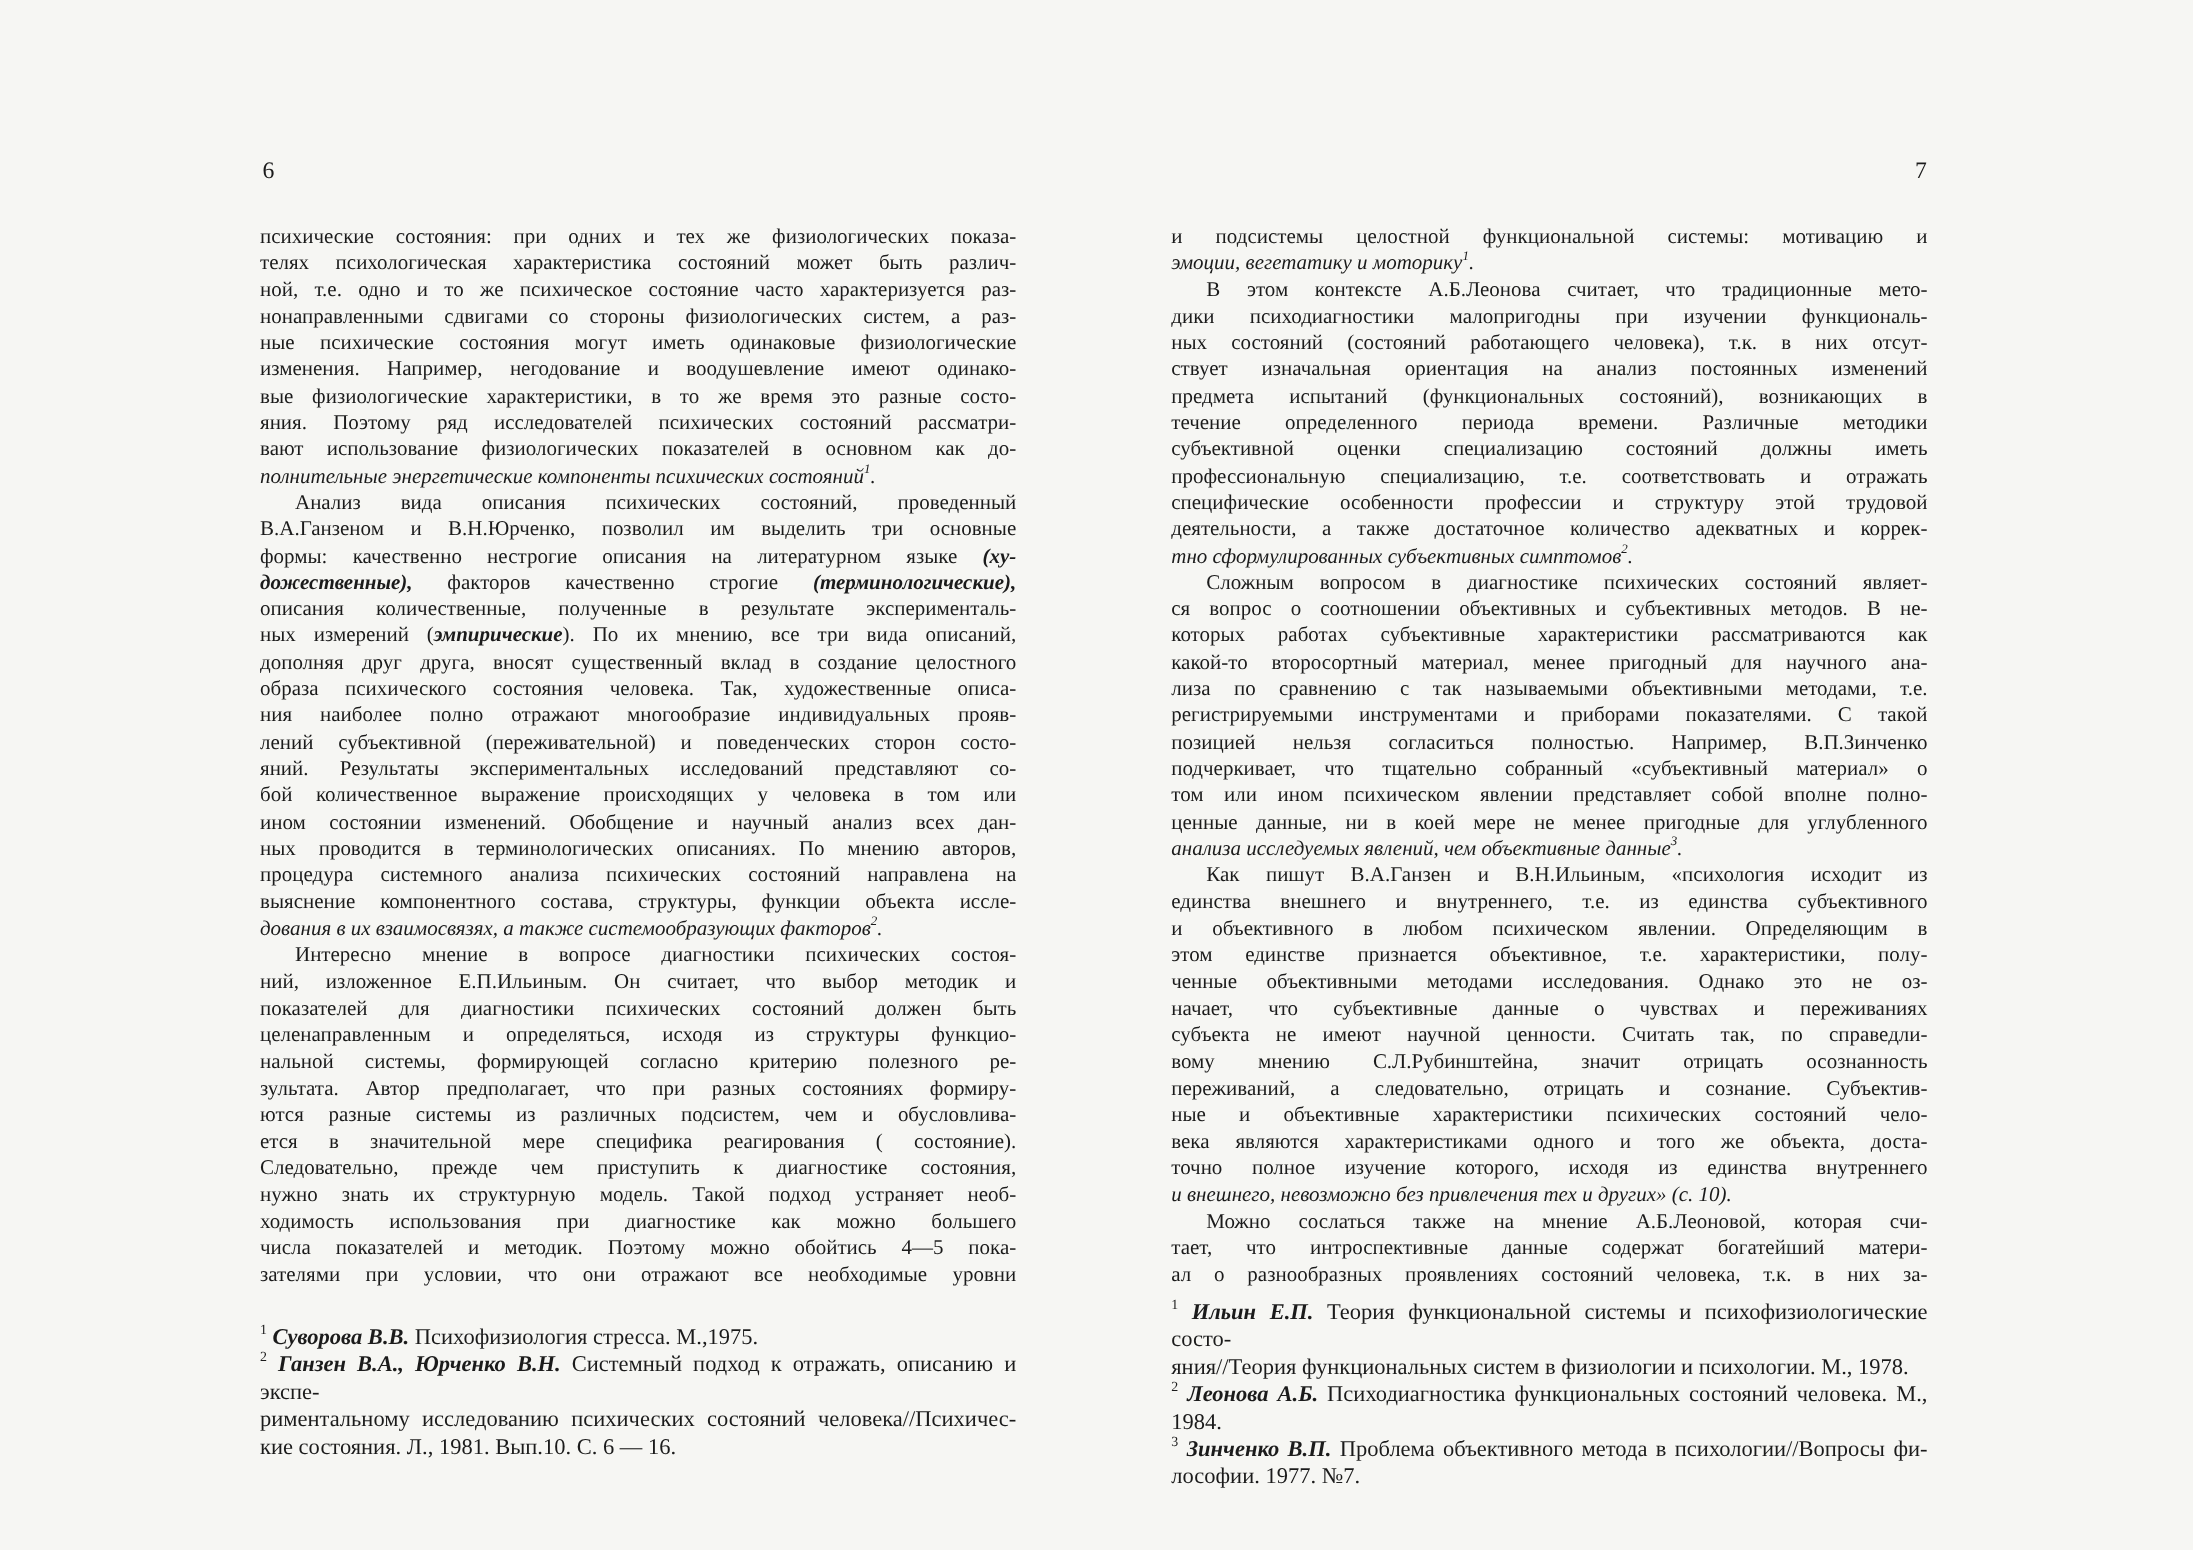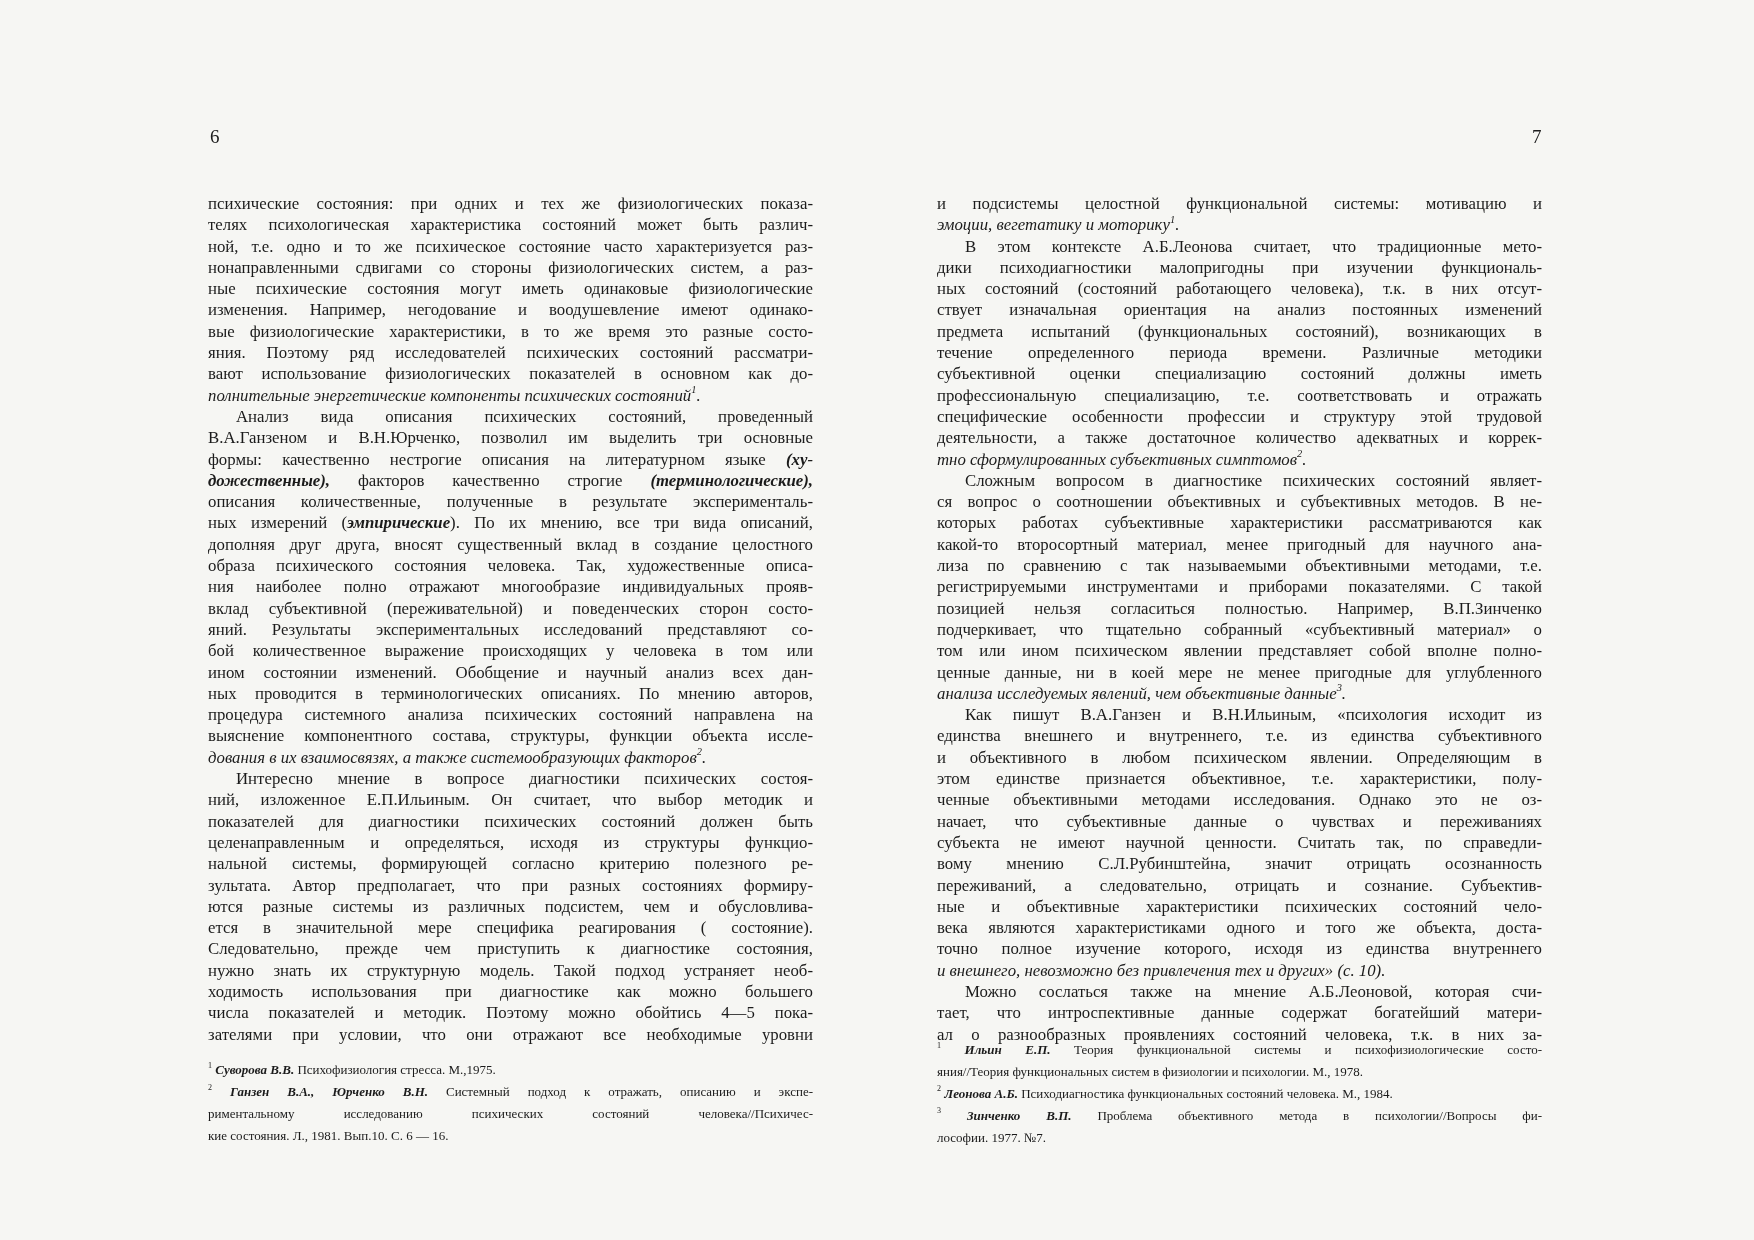--- a/index.html
+++ b/index.html
@@ -13,35 +13,35 @@
   .page{position:absolute;top:0;height:100%;width:605px;}
   .page-a{left:208px;}
   .page-b{left:937px;}
   .pagenum{
     position:absolute;top:126px;
     font-size:19px;line-height:22px;
     letter-spacing:0.5px;
   }
   .page-a .pagenum{left:2px;}
   .page-b .pagenum{right:0;text-align:right;}
-  .body{position:absolute;top:178px;left:0;width:605px;margin-top:15px;}
+  .body{position:absolute;top:178px;left:0;width:605px;}
   .ln{
     font-size:16.8px;
     line-height:21.3px;
     text-align:justify;
     text-align-last:justify;
     white-space:normal;
   }
   .ln.end{text-align-last:left;font-style:italic;}
   .ln.ind{text-indent:28px;}
   .footnotes{position:absolute;left:0;width:605px;}
   .page-a .footnotes{top:1059px;}
   .page-b .footnotes{top:1039px;}
   .fn-ln{
-    font-size:13px;
+    font-size:18px;
     line-height:21.9px;
     text-align:justify;
     text-align-last:justify;
   }
   .fn-ln.end{text-align-last:left;}
   .i{font-style:italic;font-weight:bold;}
   sup.sp{
     font-size:0.62em;
     line-height:0;
     position:relative;
@@ -69,21 +69,21 @@
         <div class="ln end"><span>полнительные энергетические компоненты психических состояний</span><sup class="sp">1</sup><span>.</span></div>
         <div class="ln ind"><span>Анализ вида описания психических состояний, проведенный</span></div>
         <div class="ln"><span>В.А.Ганзеном и В.Н.Юрченко, позволил им выделить три основные</span></div>
         <div class="ln"><span>формы: качественно нестрогие описания на литературном языке </span><span class="i">(ху-</span></div>
         <div class="ln"><span class="i">дожественные),</span><span> факторов качественно строгие </span><span class="i">(терминологические),</span></div>
         <div class="ln"><span>описания количественные, полученные в результате эксперименталь-</span></div>
         <div class="ln"><span>ных измерений (</span><span class="i">эмпирические</span><span>). По их мнению, все три вида описаний,</span></div>
         <div class="ln"><span>дополняя друг друга, вносят существенный вклад в создание целостного</span></div>
         <div class="ln"><span>образа психического состояния человека. Так, художественные описа-</span></div>
         <div class="ln"><span>ния наиболее полно отражают многообразие индивидуальных прояв-</span></div>
-        <div class="ln"><span>вклад субъективной (переживательной) и поведенческих сторон состо-</span></div>
+        <div class="ln"><span>лений субъективной (переживательной) и поведенческих сторон состо-</span></div>
         <div class="ln"><span>яний. Результаты экспериментальных исследований представляют со-</span></div>
         <div class="ln"><span>бой количественное выражение происходящих у человека в том или</span></div>
         <div class="ln"><span>ином состоянии изменений. Обобщение и научный анализ всех дан-</span></div>
         <div class="ln"><span>ных проводится в терминологических описаниях. По мнению авторов,</span></div>
         <div class="ln"><span>процедура системного анализа психических состояний направлена на</span></div>
         <div class="ln"><span>выяснение компонентного состава, структуры, функции объекта иссле-</span></div>
         <div class="ln end"><span>дования в их взаимосвязях, а также системообразующих факторов</span><sup class="sp">2</sup><span>.</span></div>
         <div class="ln ind"><span>Интересно мнение в вопросе диагностики психических состоя-</span></div>
         <div class="ln"><span>ний, изложенное Е.П.Ильиным. Он считает, что выбор методик и</span></div>
         <div class="ln"><span>показателей для диагностики психических состояний должен быть</span></div>

